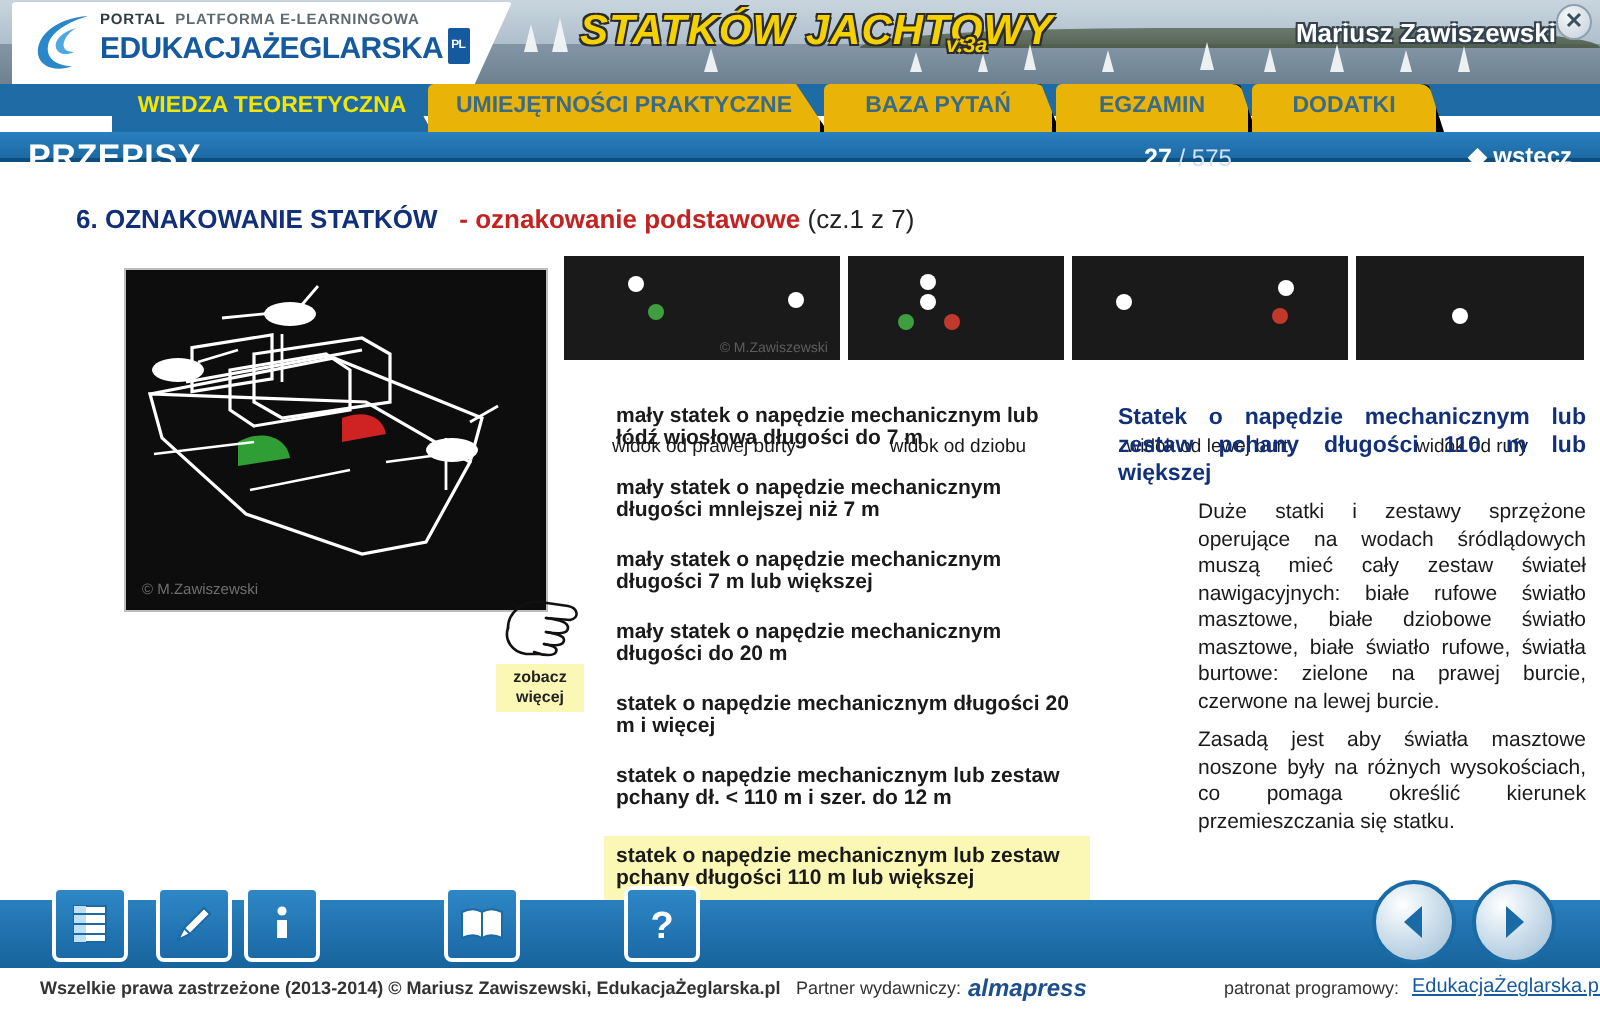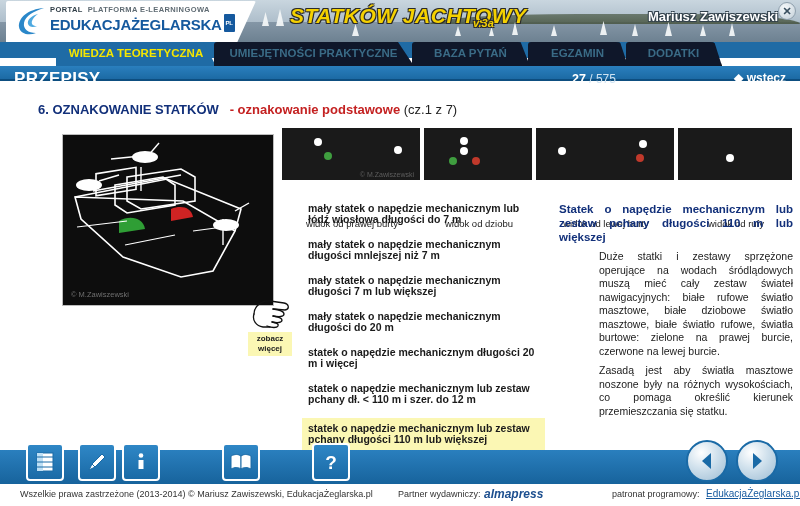--- a/index.html
+++ b/index.html
@@ -78,22 +78,22 @@
     position:absolute; left:0; top:42px; width:800px; height:16px;
     background:#1f6ba5;
   }
   .tab{
     position:absolute; top:0px; height:24px; line-height:23px;
     font-size:11.5px; font-weight:bold; text-align:center;
     border-radius:3px 12px 0 0; cursor:pointer; white-space:nowrap;
     padding:0 8px;
   }
   .tab.inactive{
-    background:#0f172a; color:#3a6b86;
-    border-right:1px solid #000000;
+    background:#eab308; color:#3a6b86;
+    border-right:4px solid #000000;
     clip-path: polygon(0 0, 92% 0, 100% 100%, 0% 100%);
   }
   .tab.active{
     background:#1f6ba5; color:#f5e600;
     clip-path: polygon(0 0, 92% 0, 100% 100%, 0% 100%);
   }
   .tab.active::after{
     content:""; position:absolute; left:0; bottom:0; width:100%; height:0;
   }
 
@@ -404,20 +404,20 @@
       </svg>
     </div>
     <div class="nav-btn" style="left:736px;">
       <svg width="22" height="22" viewBox="0 0 22 22">
         <path d="M7 3 L16 11 L7 19 Z" fill="#1a6aa6"></path>
       </svg>
     </div>
   </div>
 
   <div class="footer">
-    <div class="ftxt" style="left:20px;">Wszelkie prawa zastrzeżone (2013-2014) © Mariusz Zawiszewski, EdukacjaŻeglarska.pl</div>
+    <div class="ftxt" style="left:20px;font-weight:bold;">Wszelkie prawa zastrzeżone (2013-2014) © Mariusz Zawiszewski, EdukacjaŻeglarska.pl</div>
     <div class="ftxt" style="left:398px;">Partner wydawniczy:</div>
     <div class="ftxt almapress" style="left:484px;top:3px;">almapress</div>
     <div class="ftxt" style="left:612px;">patronat programowy:</div>
     <div class="ftxt ezlink" style="left:706px;top:4px;">EdukacjaŻeglarska.pl</div>
   </div>
 
 </div>
 
 </body></html>

